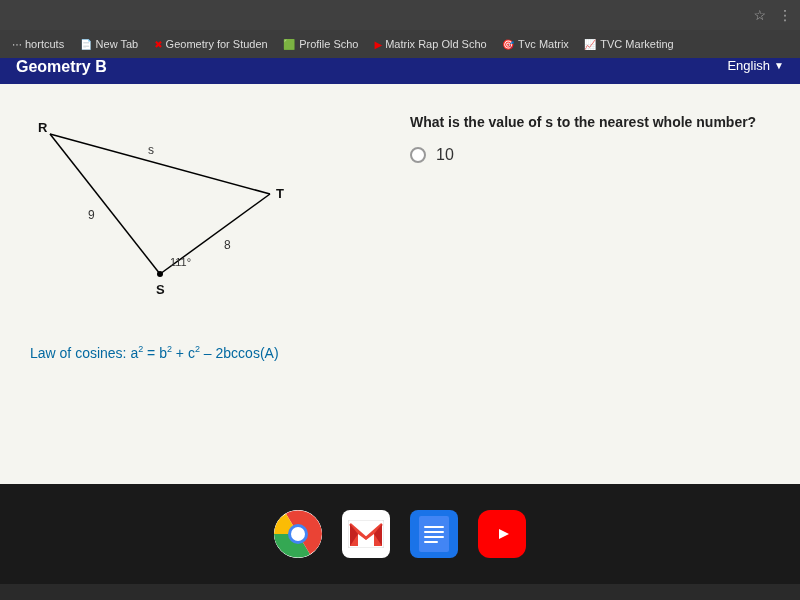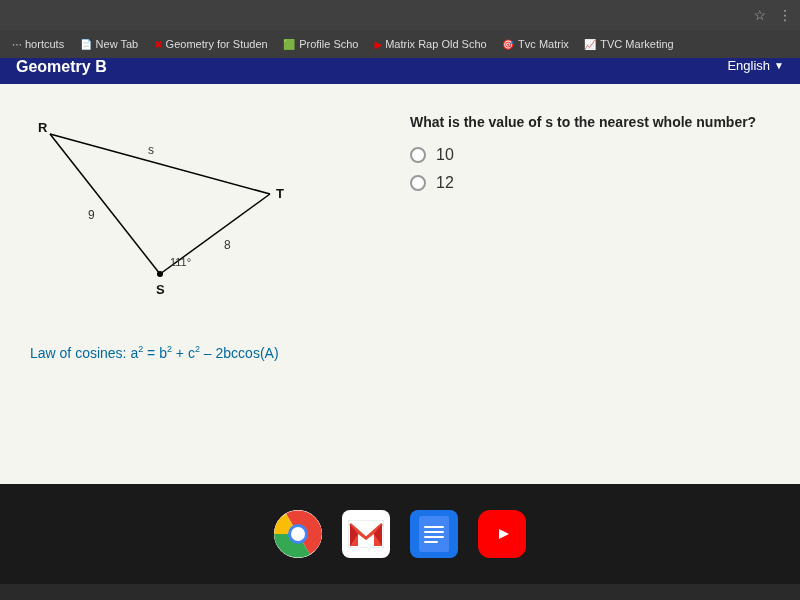--- a/index.html
+++ b/index.html
@@ -255,24 +255,20 @@
   </div>
 
   <div class="right-panel">
     <p class="question-text">What is the value of s to the nearest whole number?</p>
 
     <ul class="options-list">
       <li class="option-item">
         <div class="radio-circle"></div>
         <span>10</span>
       </li>
-      <li class="option-item">
-        <div class="radio-circle"></div>
-        <span>12</span>
-      </li>
     </ul>
   </div>
 </div>
 
 <div class="taskbar">
 
   <div class="taskbar-icon" style="background: white; border-radius:50%; overflow:hidden; position:relative; width:48px; height:48px;">
     <svg width="48" height="48" viewBox="0 0 48 48">
       <circle cx="24" cy="24" r="24" fill="#fff"></circle>
 

